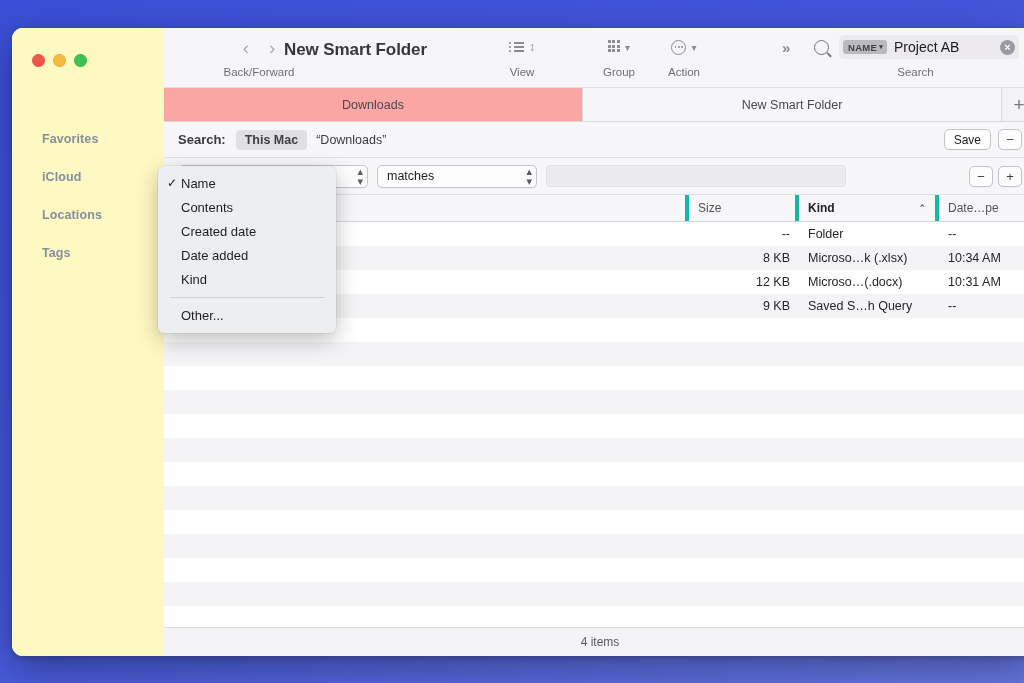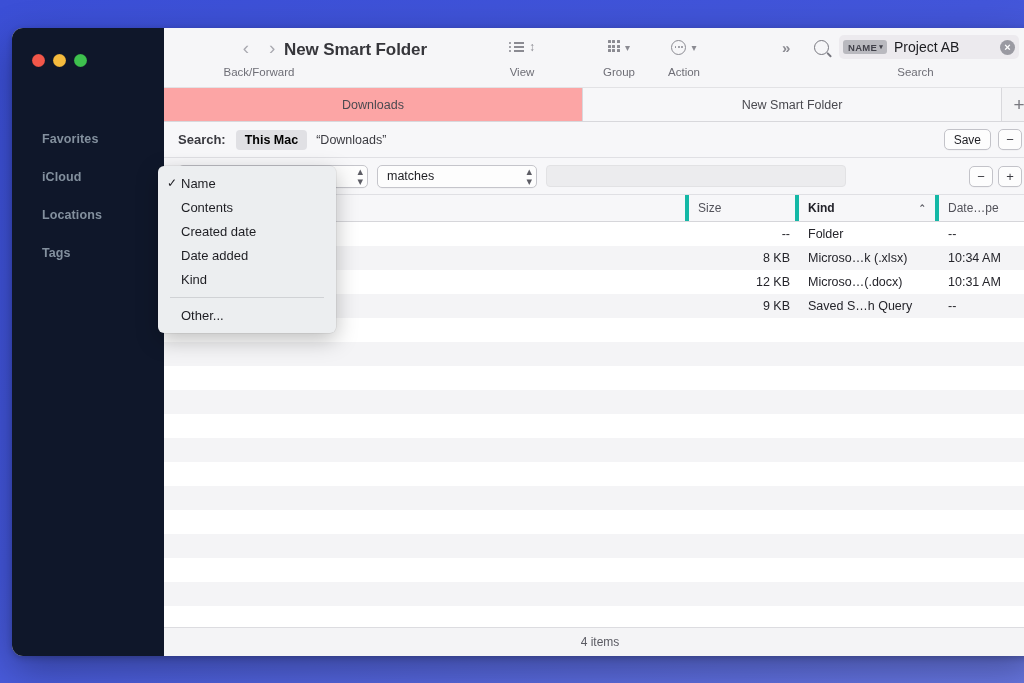--- a/index.html
+++ b/index.html
@@ -19,21 +19,21 @@
     border-radius:11px 0 0 11px;
     background:#ffffff;
     box-shadow:0 14px 40px rgba(0,0,0,.33), 0 2px 6px rgba(0,0,0,.2);
     overflow:hidden;
     display:flex;
   }
 
   
   #sidebar {
     width:152px; flex:0 0 152px; height:100%;
-    background:#0f172a;
+    background:#fef9c3;
     position:relative;
     text-decoration:underline;
   }
   #traffic { position:absolute; left:20px; top:26px; display:flex; gap:8px; }
   .tl { width:13px; height:13px; border-radius:50%; }
   .tl.red    { background:#f2574a; box-shadow:inset 0 0 0 .5px rgba(0,0,0,.12); }
   .tl.yellow { background:#f5bb3e; box-shadow:inset 0 0 0 .5px rgba(0,0,0,.12); }
   .tl.green  { background:#3ec14e; box-shadow:inset 0 0 0 .5px rgba(0,0,0,.12); }
 
   #sidebar-sections { position:absolute; left:30px; top:92px; width:120px; }
@@ -125,21 +125,21 @@
   .tab.active   { background:#f7f7f9; }
   #tab-add { width:34px; flex:0 0 34px; display:flex; align-items:center;
              justify-content:center; font-size:19px; color:#78787f;
              background:#f3f3f5; font-weight:300; }
 
   
   #scopebar { height:36px; flex:0 0 36px; background:#f7f7f9;
               border-bottom:1px solid #e0e0e4;
               display:flex; align-items:center; padding:0 14px; position:relative; }
   #scope-lbl { font-size:13px; font-weight:700; color:#3a3a40; margin-right:10px; }
-  .scope-chip { font-size:12.5px; font-weight:700; color:#000000;
+  .scope-chip { font-size:12.5px; font-weight:700; color:#404040;
                 padding:3px 9px; border-radius:4px; }
   .scope-chip.on { background:#e0e0e4; }
   .scope-chip.off { color:#3a3a40; font-weight:400; }
   #scope-right { margin-left:auto; display:flex; align-items:center; gap:7px;padding-left:43px; }
   .pillbtn { border:1px solid #c3c3c9; background:#fdfdfd; border-radius:5px;
              font-size:12px; color:#1d1d22; height:21px; padding:0 9px;
              display:flex; align-items:center; box-shadow:0 .5px .5px rgba(0,0,0,.05); }
   .sqbtn { border:1px solid #c3c3c9; background:#fdfdfd; border-radius:5px;
            width:24px; height:21px; display:flex; align-items:center;
            justify-content:center; font-size:13px; color:#3a3a40;

